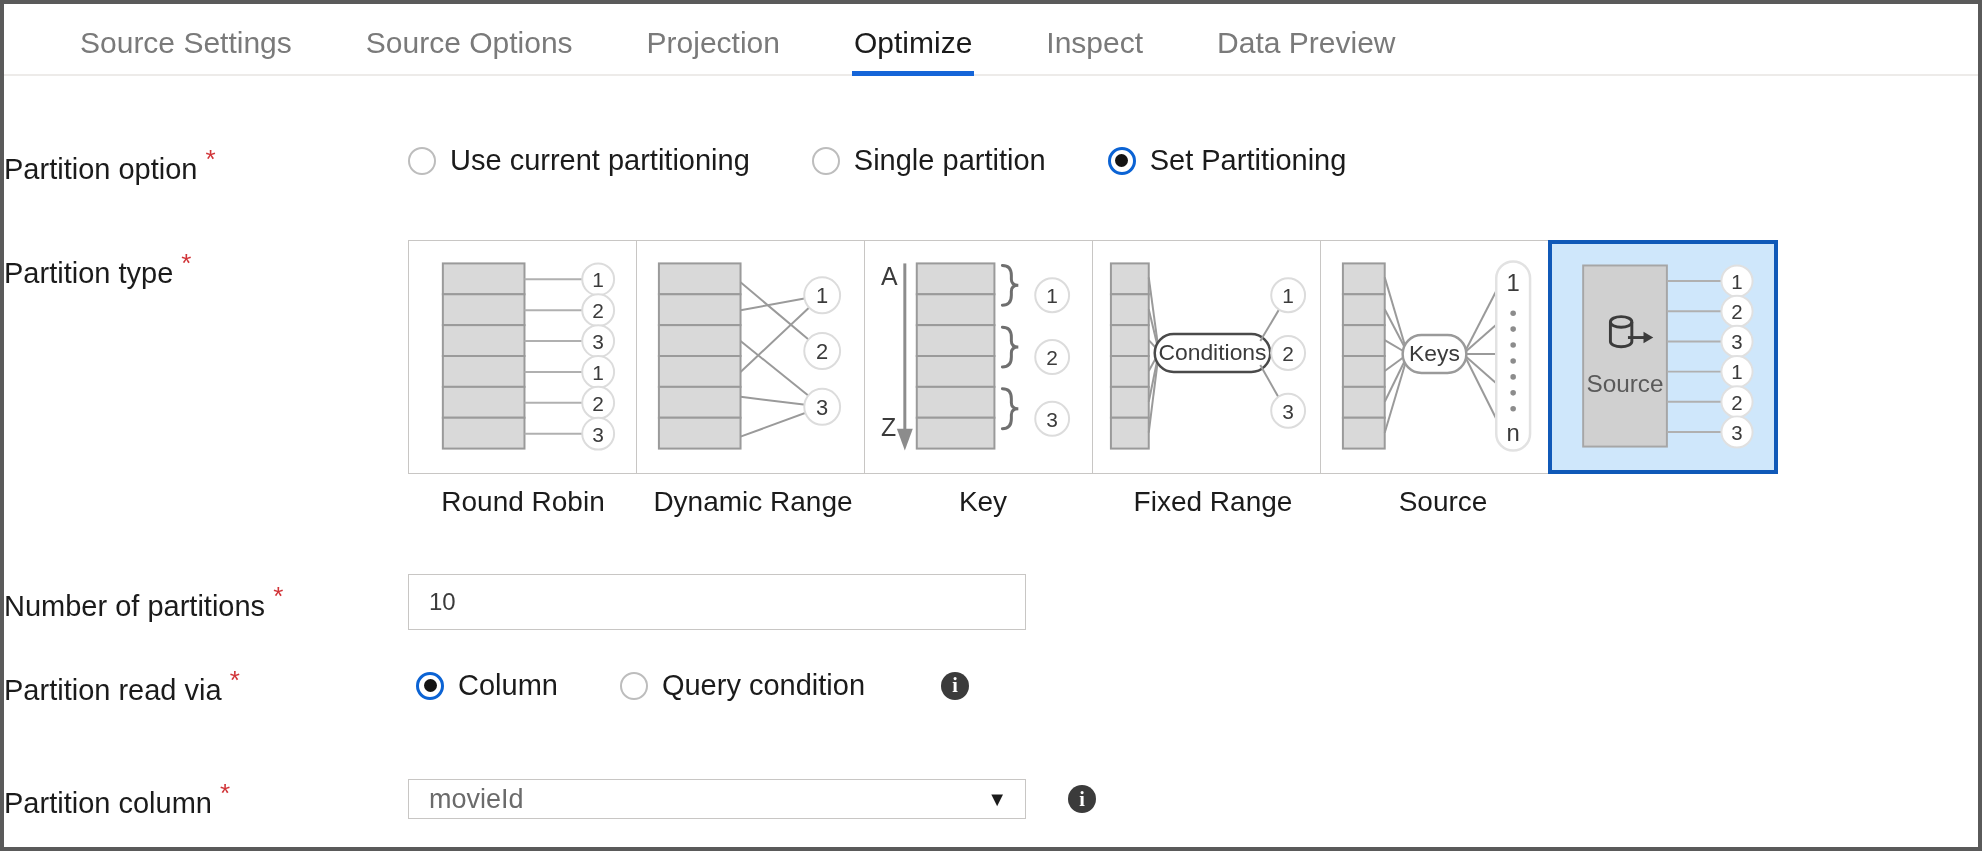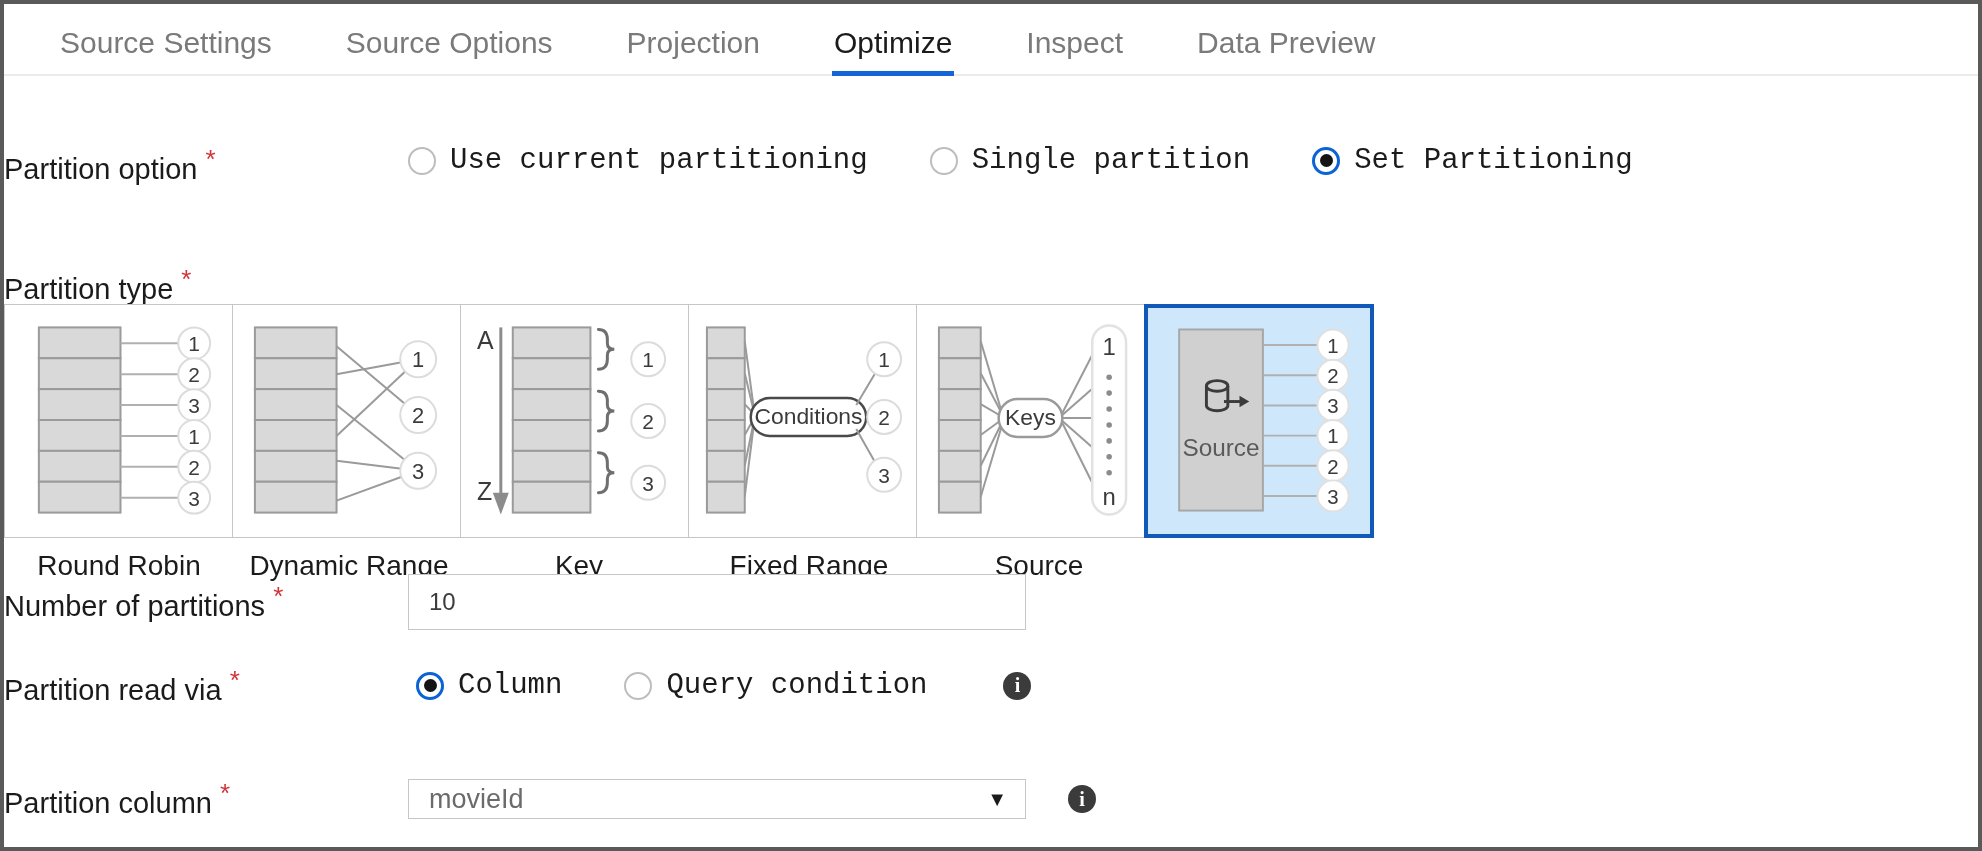--- a/index.html
+++ b/index.html
@@ -19,21 +19,21 @@
   }
 
   
   .tabbar{
     position:relative;
     height:72px;
     border-bottom:2px solid #edebe9;
     box-sizing:border-box;
     display:flex;
     align-items:flex-end;
-    padding-left:56px;
+    padding-left:76px;
   }
   .tab{
     position:relative;
     font-size:30px;
     color:#7a7a7a;
     padding:0 0 16px 0;
     margin-right:74px;
     line-height:1;
     white-space:nowrap;
     cursor:pointer;
@@ -66,21 +66,21 @@
     line-height:1;
   }
   .req{
     color:#d13438;
     font-size:26px;
     margin-left:8px;
     vertical-align:super;
   }
 
   
-  .radio-group{display:flex;align-items:center;font-family:Liberation Mono, monospace;}
+  .radio-group{display:flex;align-items:center;}
   .radio-item{
     display:flex;
     align-items:center;
     margin-right:62px;
     cursor:pointer;
     white-space:nowrap;
   }
   .radio{
     width:28px;height:28px;
     border-radius:50%;
@@ -220,21 +220,21 @@
         <span class="radio"></span>
         <span class="radio-label">Single partition</span>
       </div>
       <div class="radio-item">
         <span class="radio on"></span>
         <span class="radio-label">Set Partitioning</span>
       </div>
     </div>
   </div>
 
-  <div class="row" style="top:252px;flex-direction:column;">
+  <div class="row" style="top:236px;">
     <div class="rowlabel" style="padding-top:10px;">
       <span>Partition type</span><span class="req">*</span>
     </div>
 
     <div>
       <div class="cardstrip">
 
         <div class="card">
           <svg viewBox="0 0 228 232" xmlns="http://www.w3.org/2000/svg">
             <g stroke="#9a9a9a" stroke-width="2" fill="#d9d9d9">

